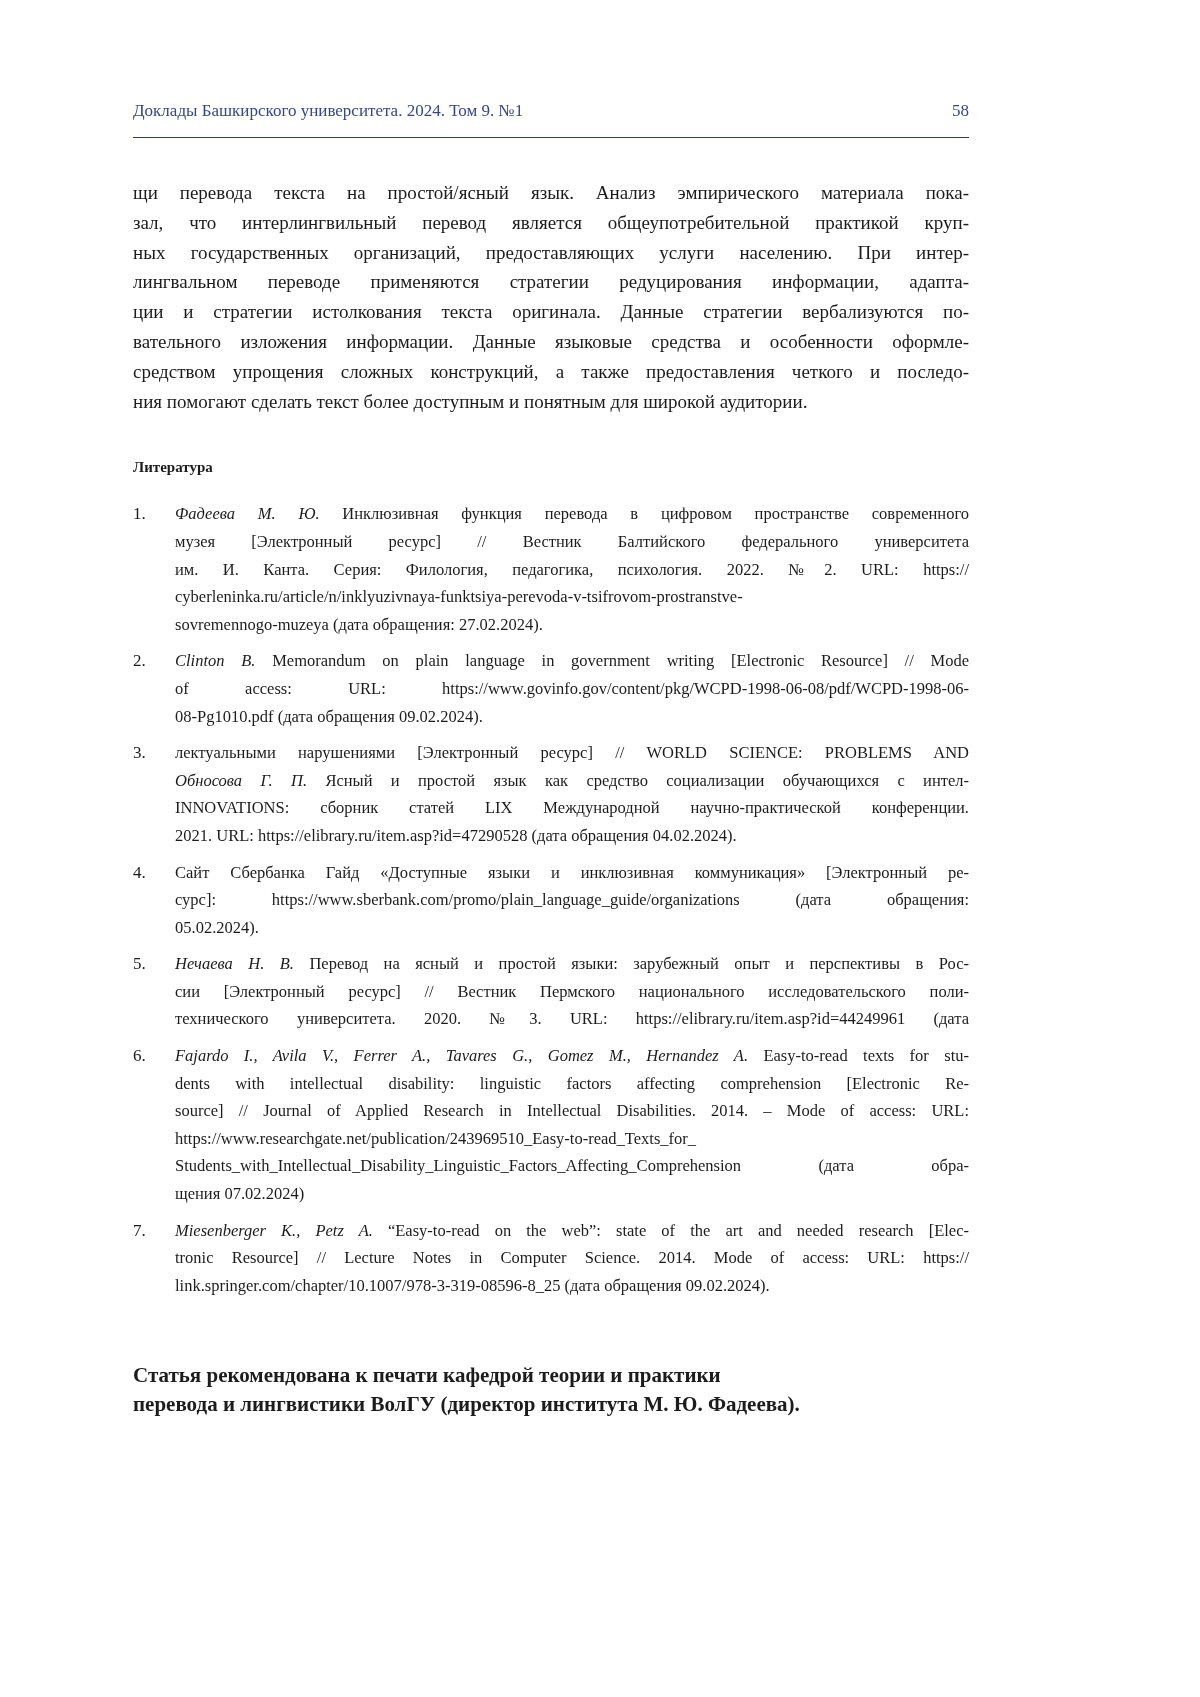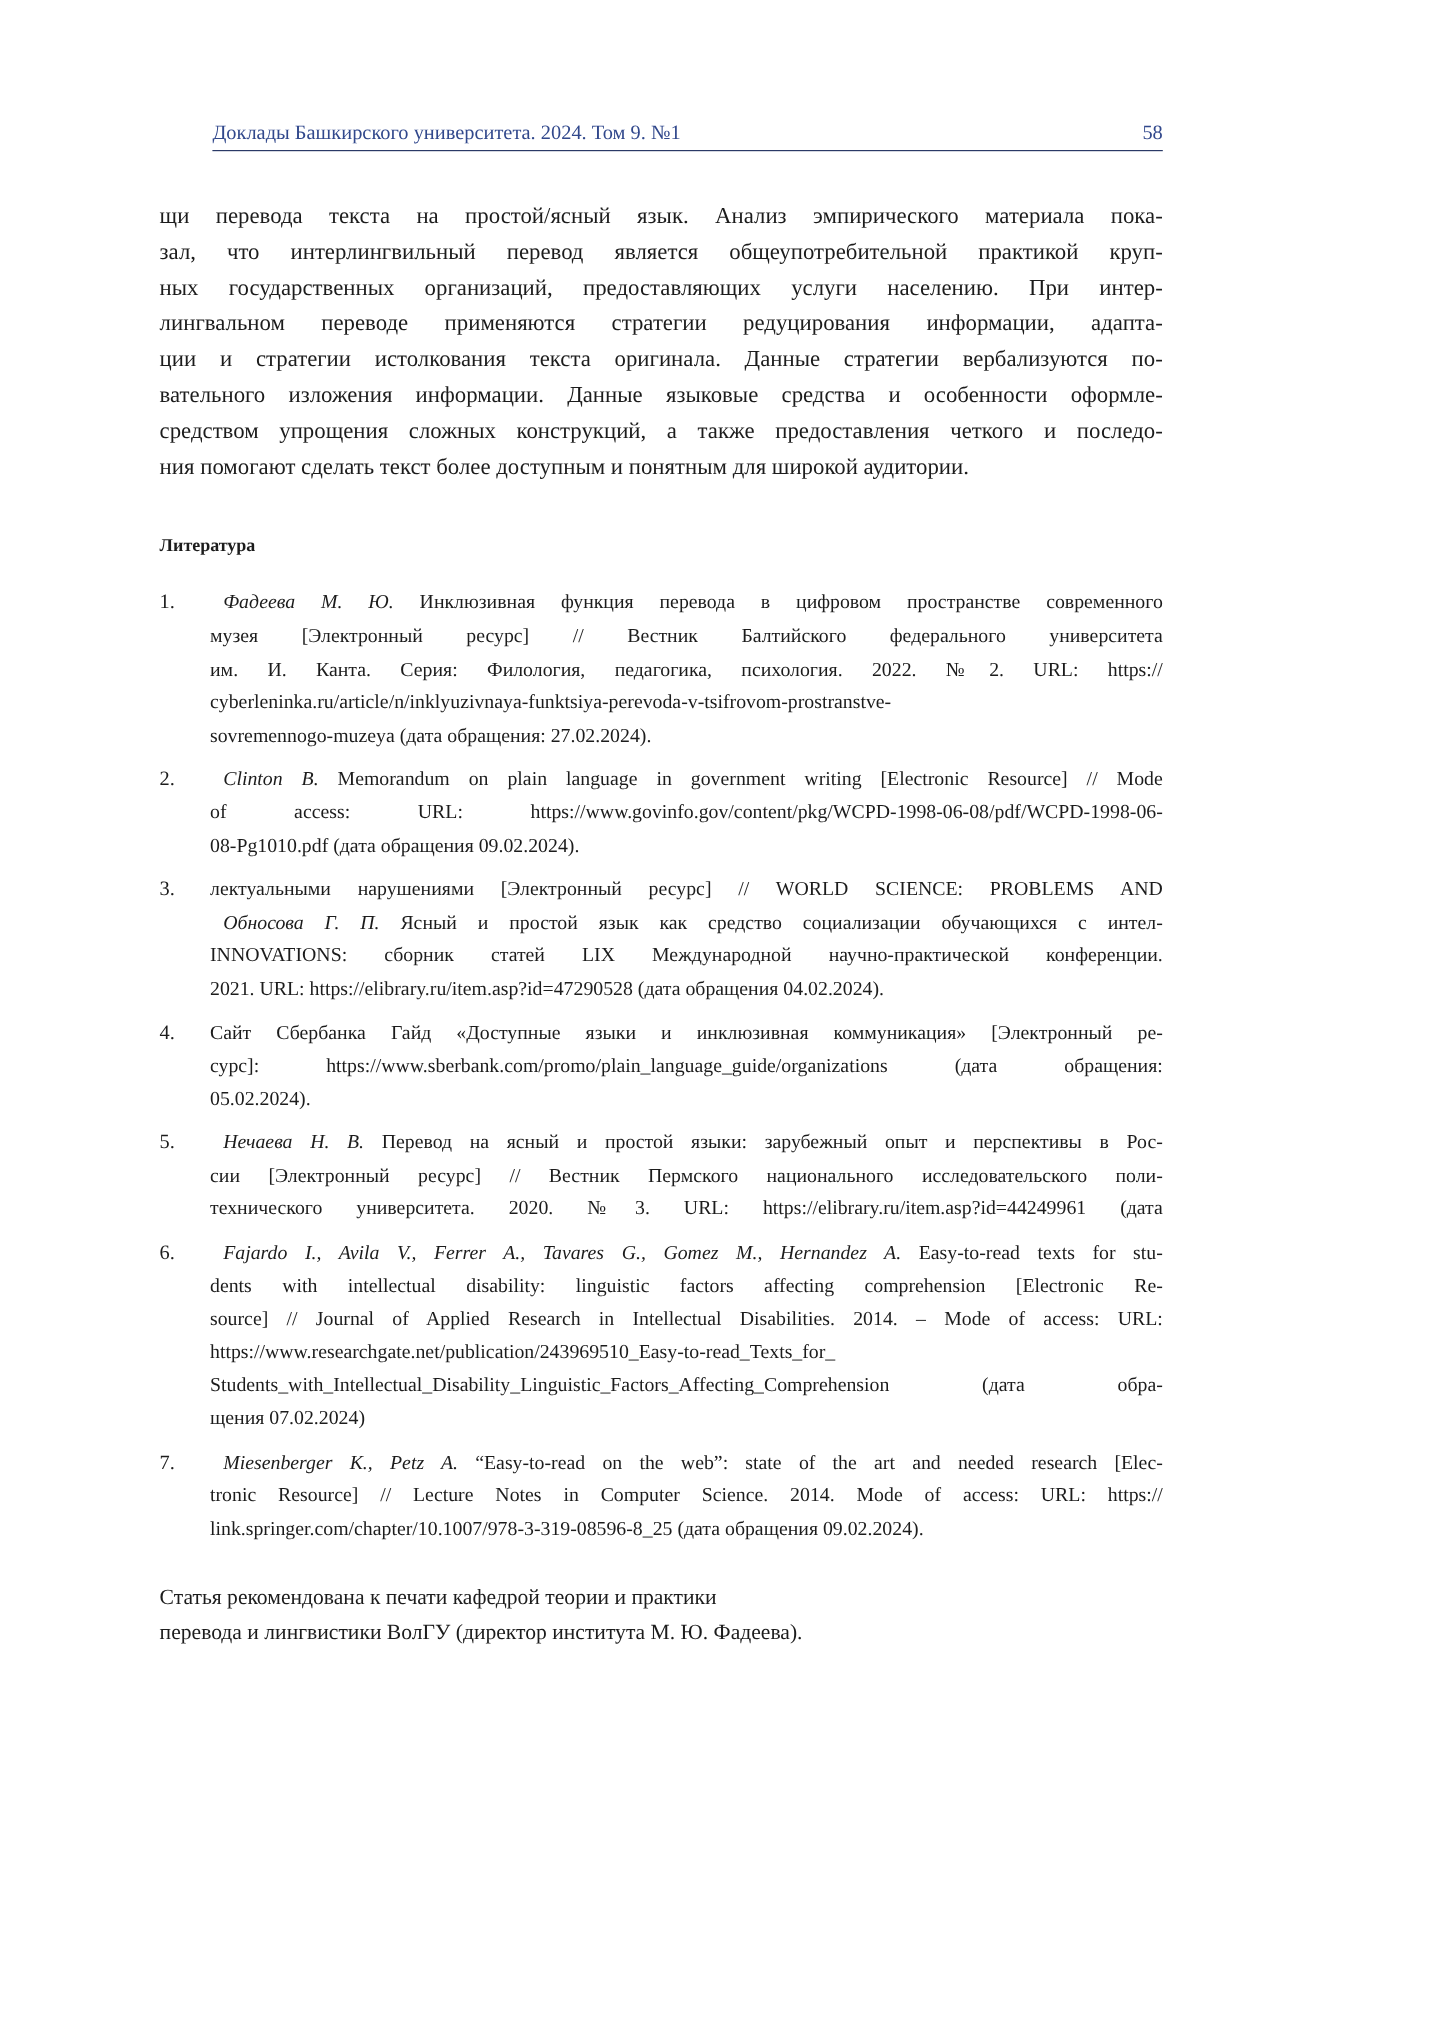--- a/index.html
+++ b/index.html
@@ -22,23 +22,22 @@
     top: 100px;
     width: 836px;
   }
   .header {
     display: flex;
     justify-content: space-between;
     align-items: baseline;
     font-size: 17px;
     line-height: 21px;
     color: var(--header-navy, #31488c);
-    padding-bottom: 4px;
+    padding-bottom: 16px;
     border-bottom: 1.5px solid var(--rule, #2b3a67);
-    margin-left: 44px;
   }
   .intro {
     margin-top: 40px;
     font-size: 19px;
     line-height: 29.8px;
   }
   .line {
     text-align: justify;
     text-align-last: justify;
   }
@@ -63,26 +62,26 @@
   .ref .num {
     flex: none;
     width: 42px;
     font-size: 17px;
   }
   .ref .refbody {
     flex: 1;
     min-width: 0;
   }
   .ref i {
-    margin-left: 11px;
   }
   .footer {
-    margin-top: 30px;
-    font-size: 18px;
+    margin-top: 62px;
+    font-size: 21px;
     line-height: 29px;
+    font-weight: bold;
   }
 </style>
 </head>
 <body>
 
 <div class="page">
   <div class="content">
 
     <div class="header">
       <span>Доклады Башкирского университета. 2024. Том 9. №1</span>

